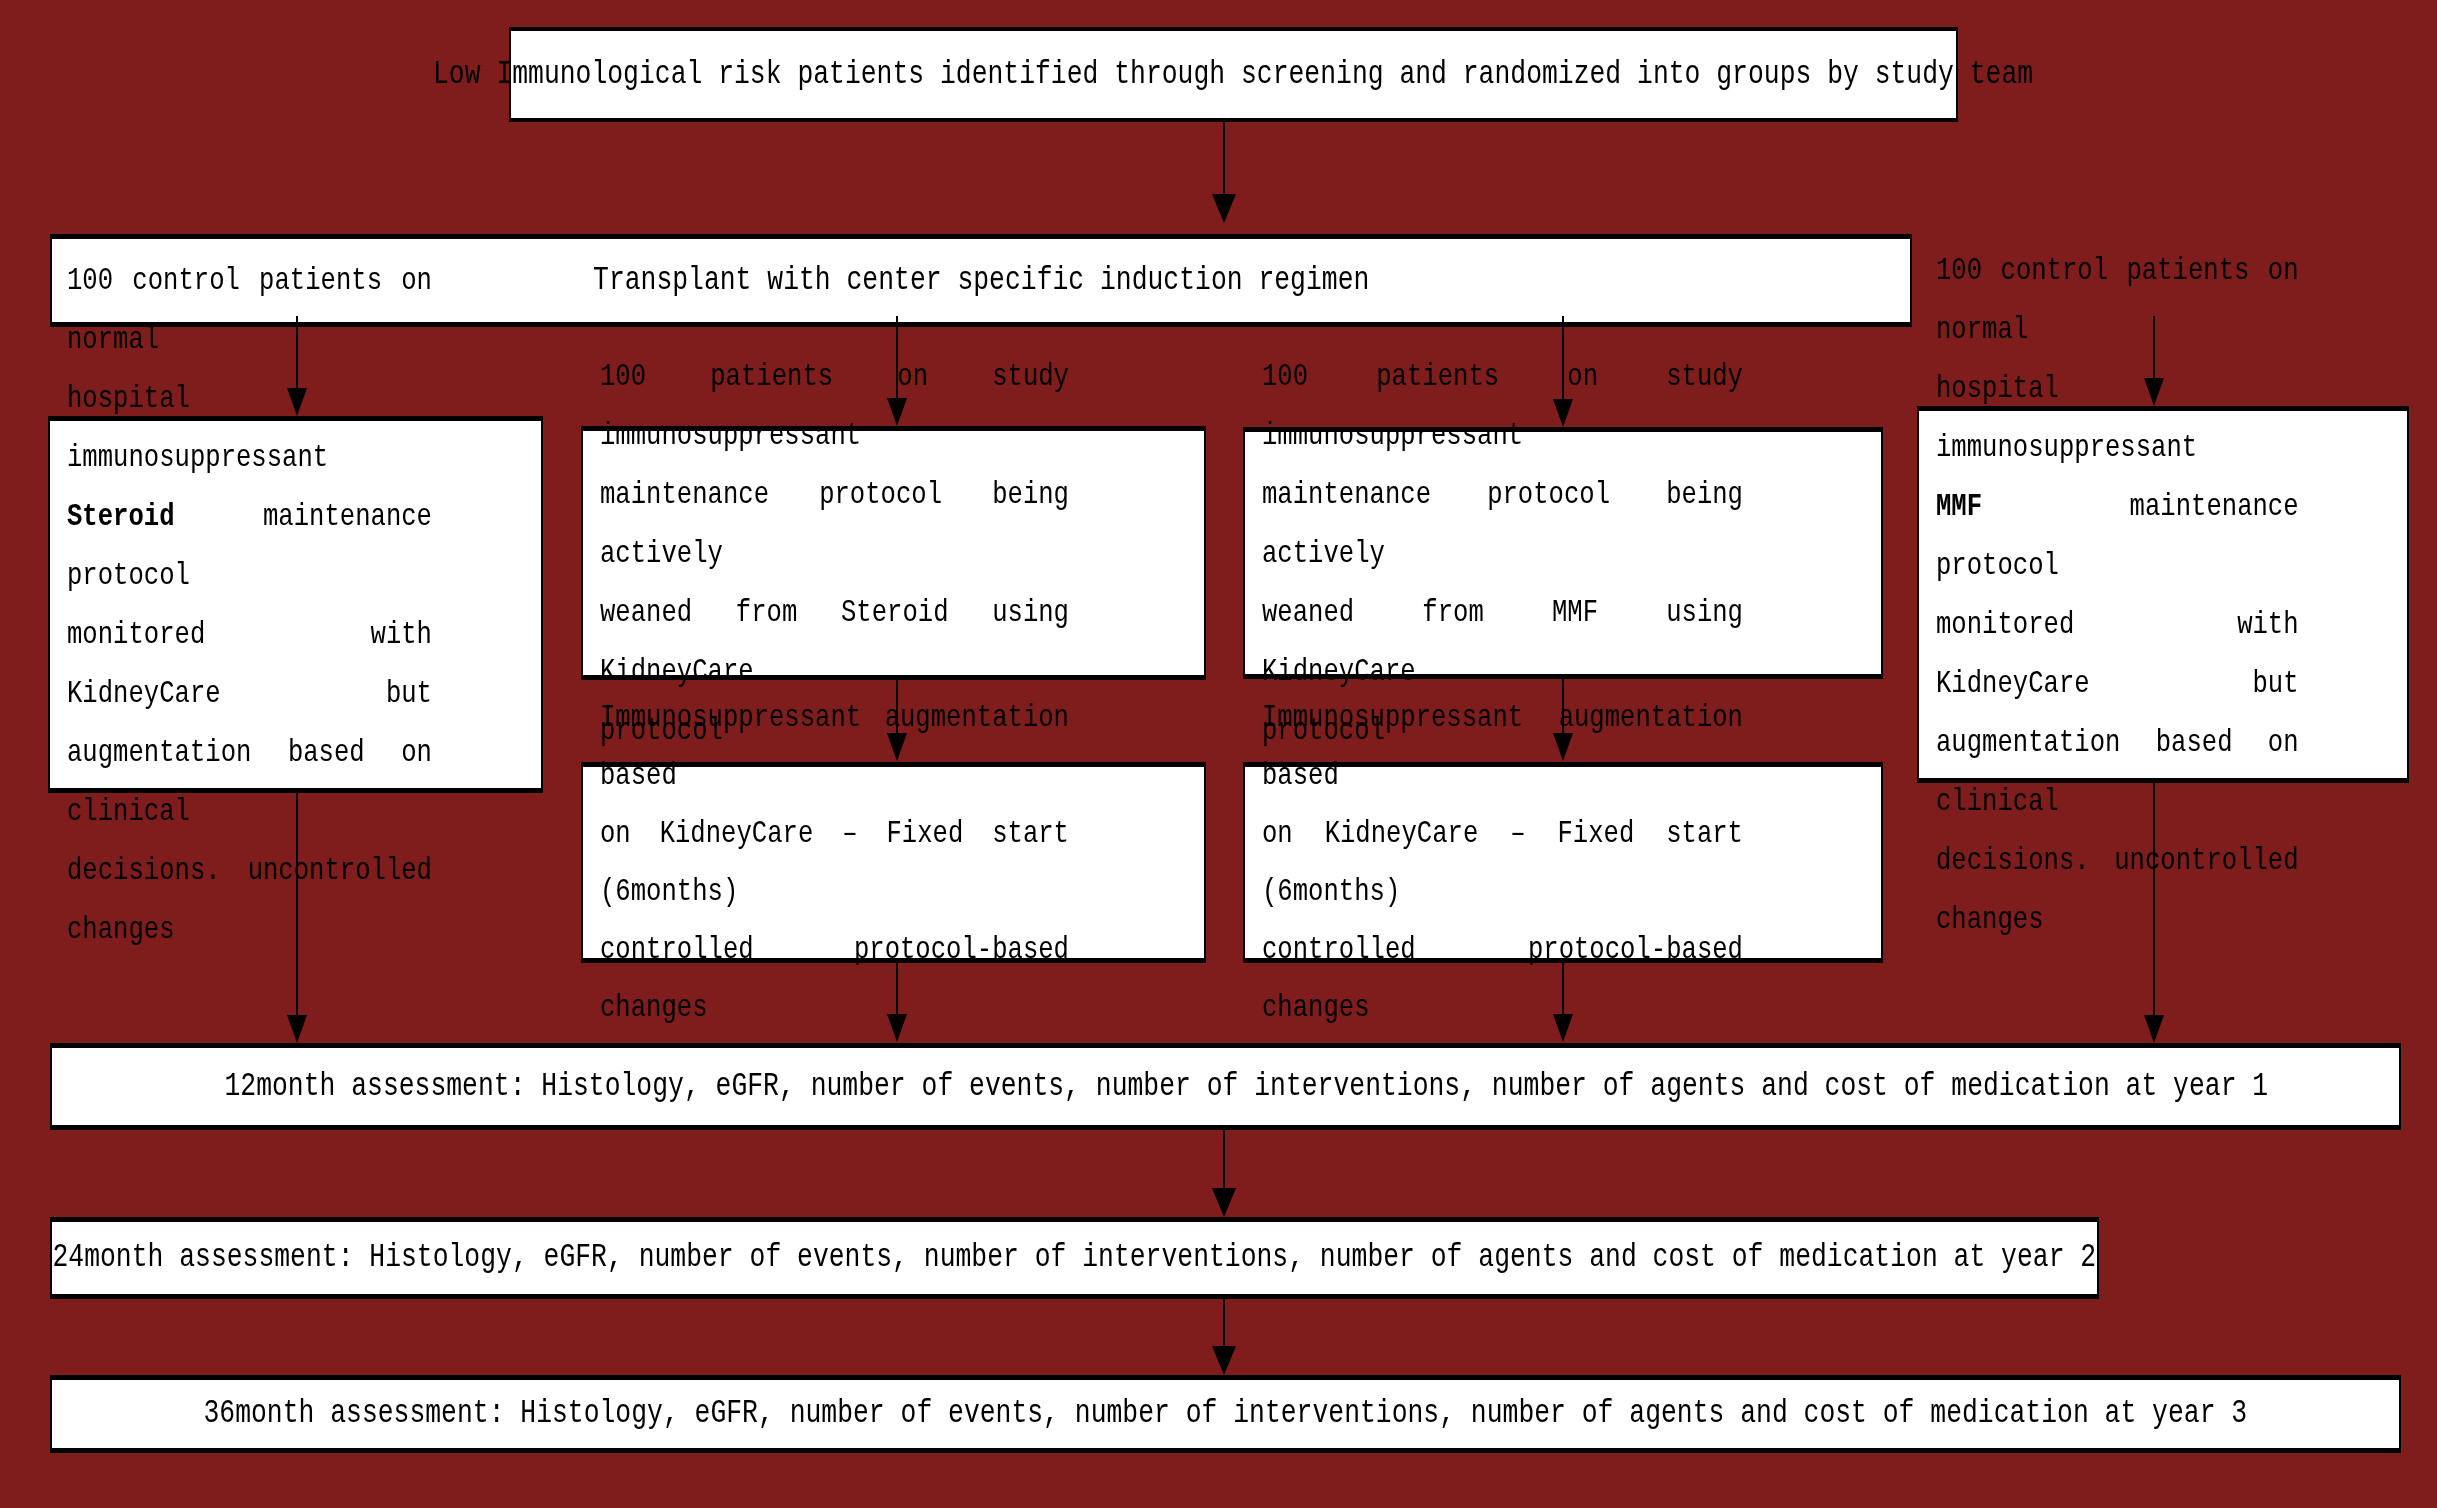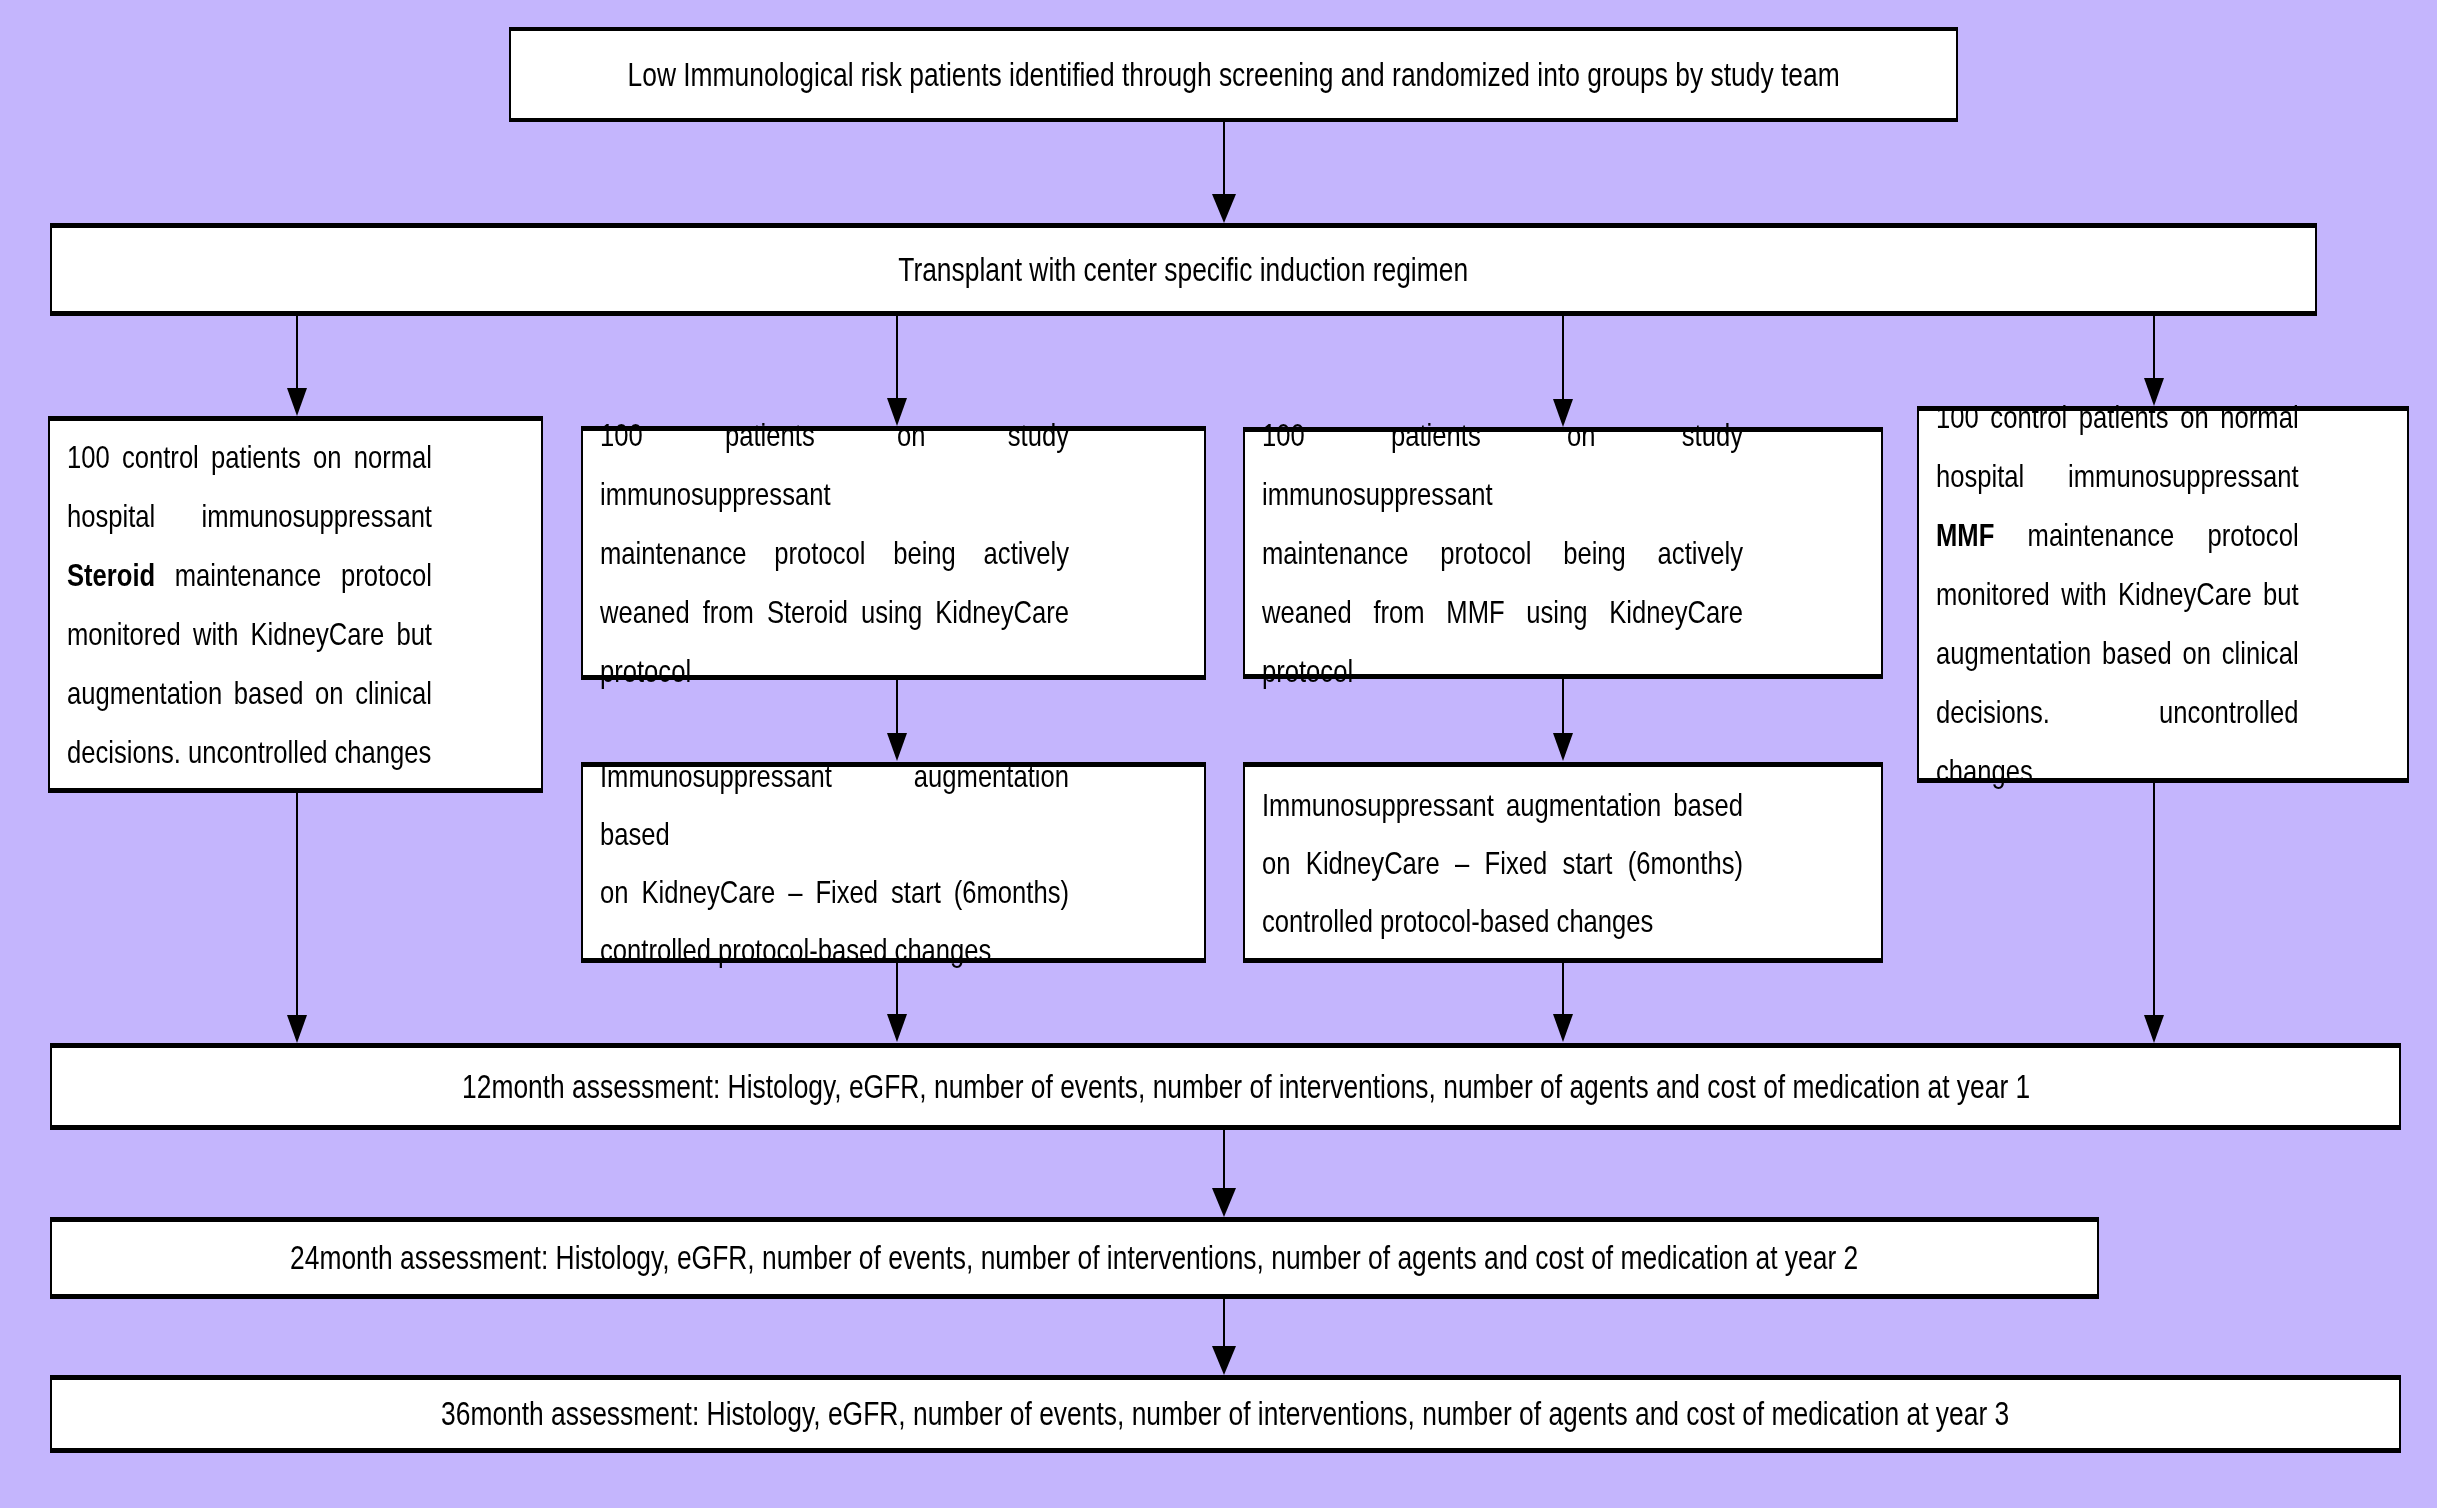--- a/index.html
+++ b/index.html
@@ -1,21 +1,21 @@
 <!DOCTYPE html>
 <html style="font-size:10.7px"><head>
 <meta charset="utf-8">
 <style>
   html, body { margin: 0; padding: 0; background: #ffffff; }
   .canvas {
     position: relative;
     width: 2438px;
     height: 1508px;
-    background: #c4b5fd;
-    font-family: Liberation Sans, sans-serif;
+    background: #7f1d1d;
+    font-family: Liberation Mono, monospace;
     color: #000000;
     overflow: hidden;
   }
   .box {
     position: absolute;
     box-sizing: border-box;
     background: #ffffff;
     border: 2.7px solid #000000;
     border-top-width: 5.4px;
     border-bottom-width: 5.4px;
@@ -79,21 +79,21 @@
 
   <div class="box center" style="left:509px; top:27px; width:1449px; height:95px; border-top-width:4px; border-bottom-width:4px;">
     <span class="cwrap">Low Immunological risk patients identified through screening and randomized into groups by study team</span>
   </div>
 
   <div class="arrow" style="left:1209px; top:122px; height:101px;">
     <div class="shaft"></div>
     <div class="head wide"></div>
   </div>
 
-  <div class="box center" style="left:50px; top:223px; width:2267px; height:93px;">
+  <div class="box center" style="left:50px; top:234px; width:1862px; height:93px;">
     <span class="cwrap">Transplant with center specific induction regimen</span>
   </div>
 
   <div class="arrow" style="left:282px; top:316px; height:100px;">
     <div class="shaft"></div>
     <div class="head"></div>
   </div>
   <div class="arrow" style="left:882px; top:316px; height:110px;">
     <div class="shaft"></div>
     <div class="head"></div>

